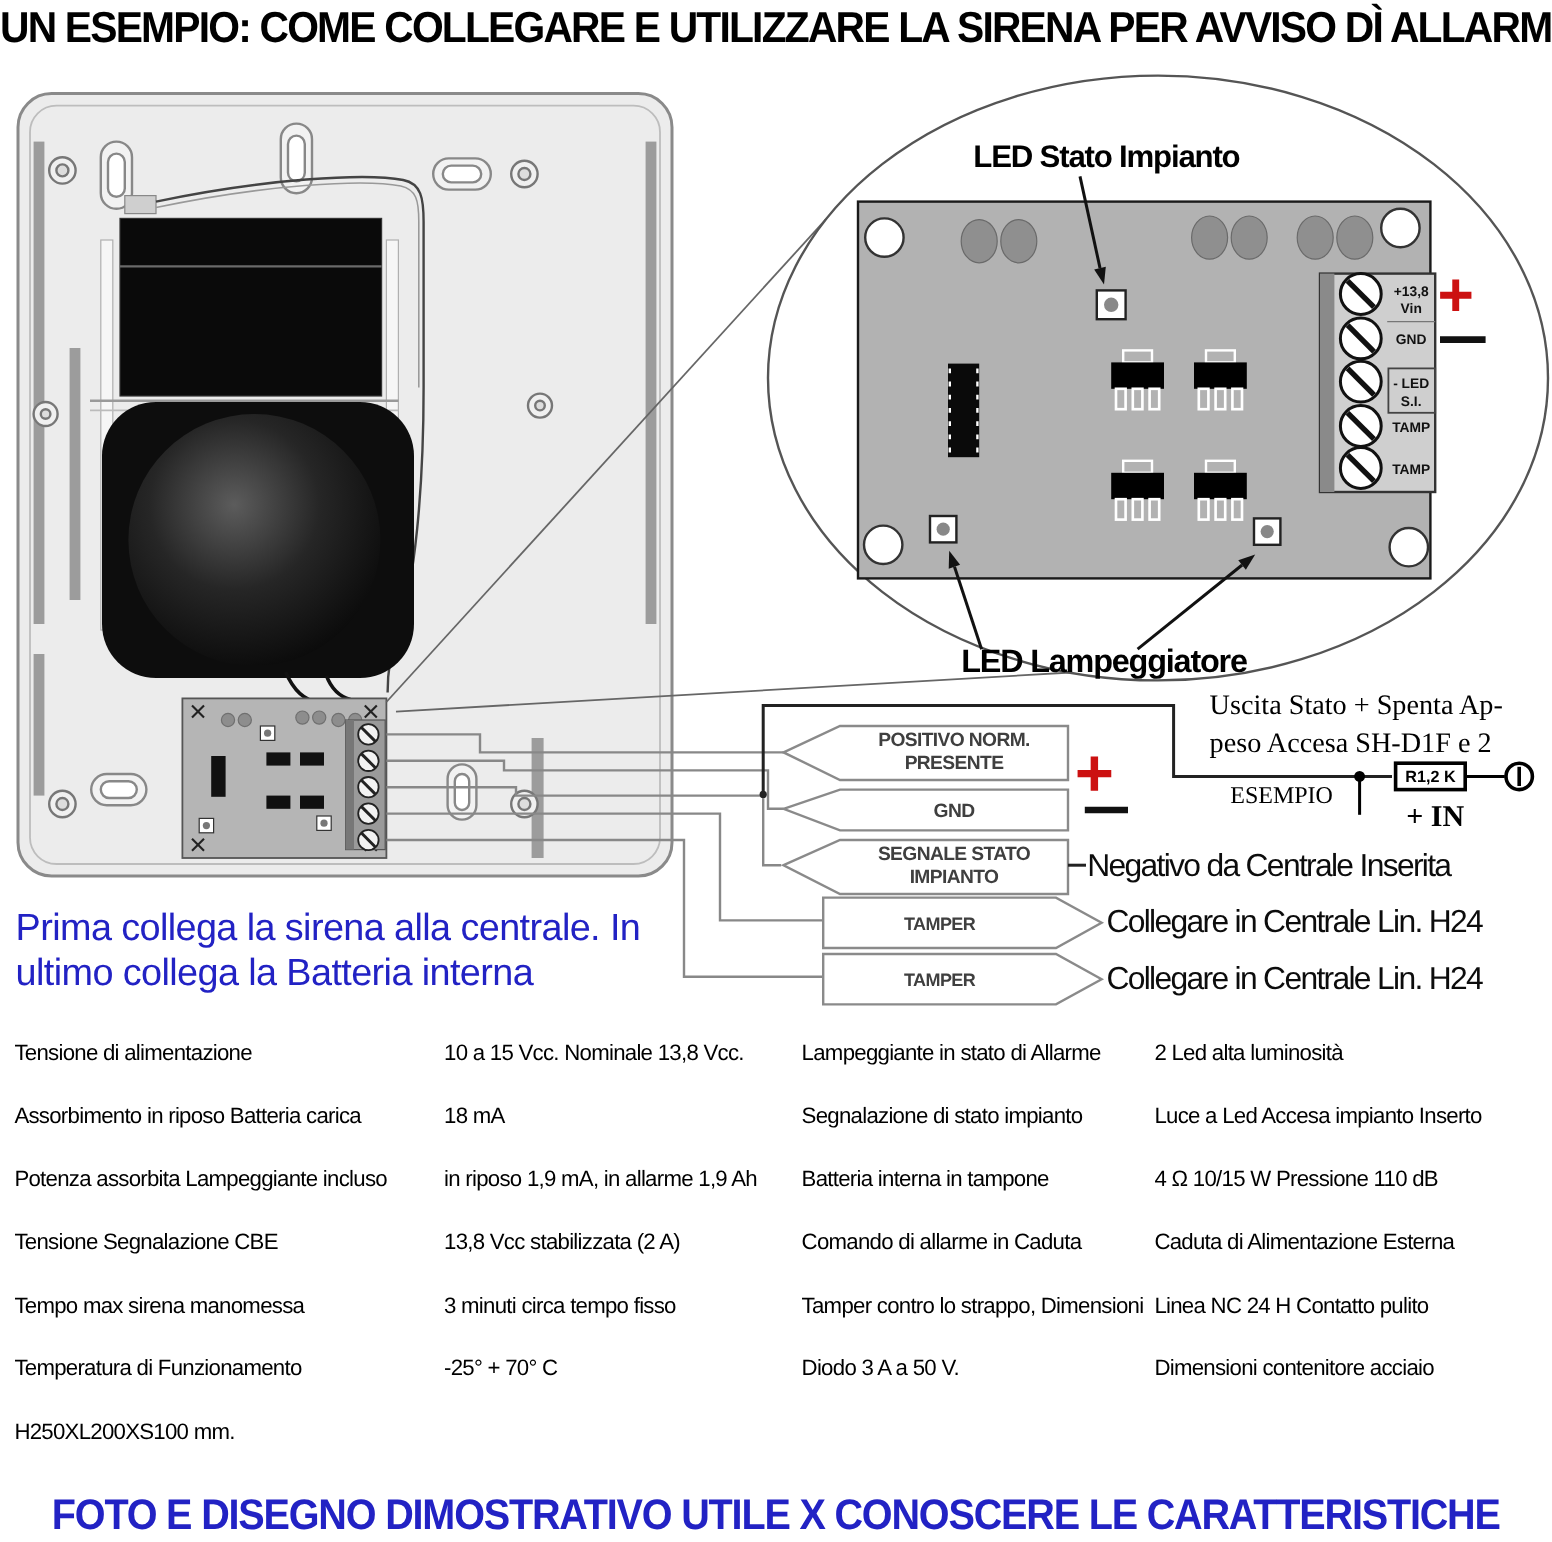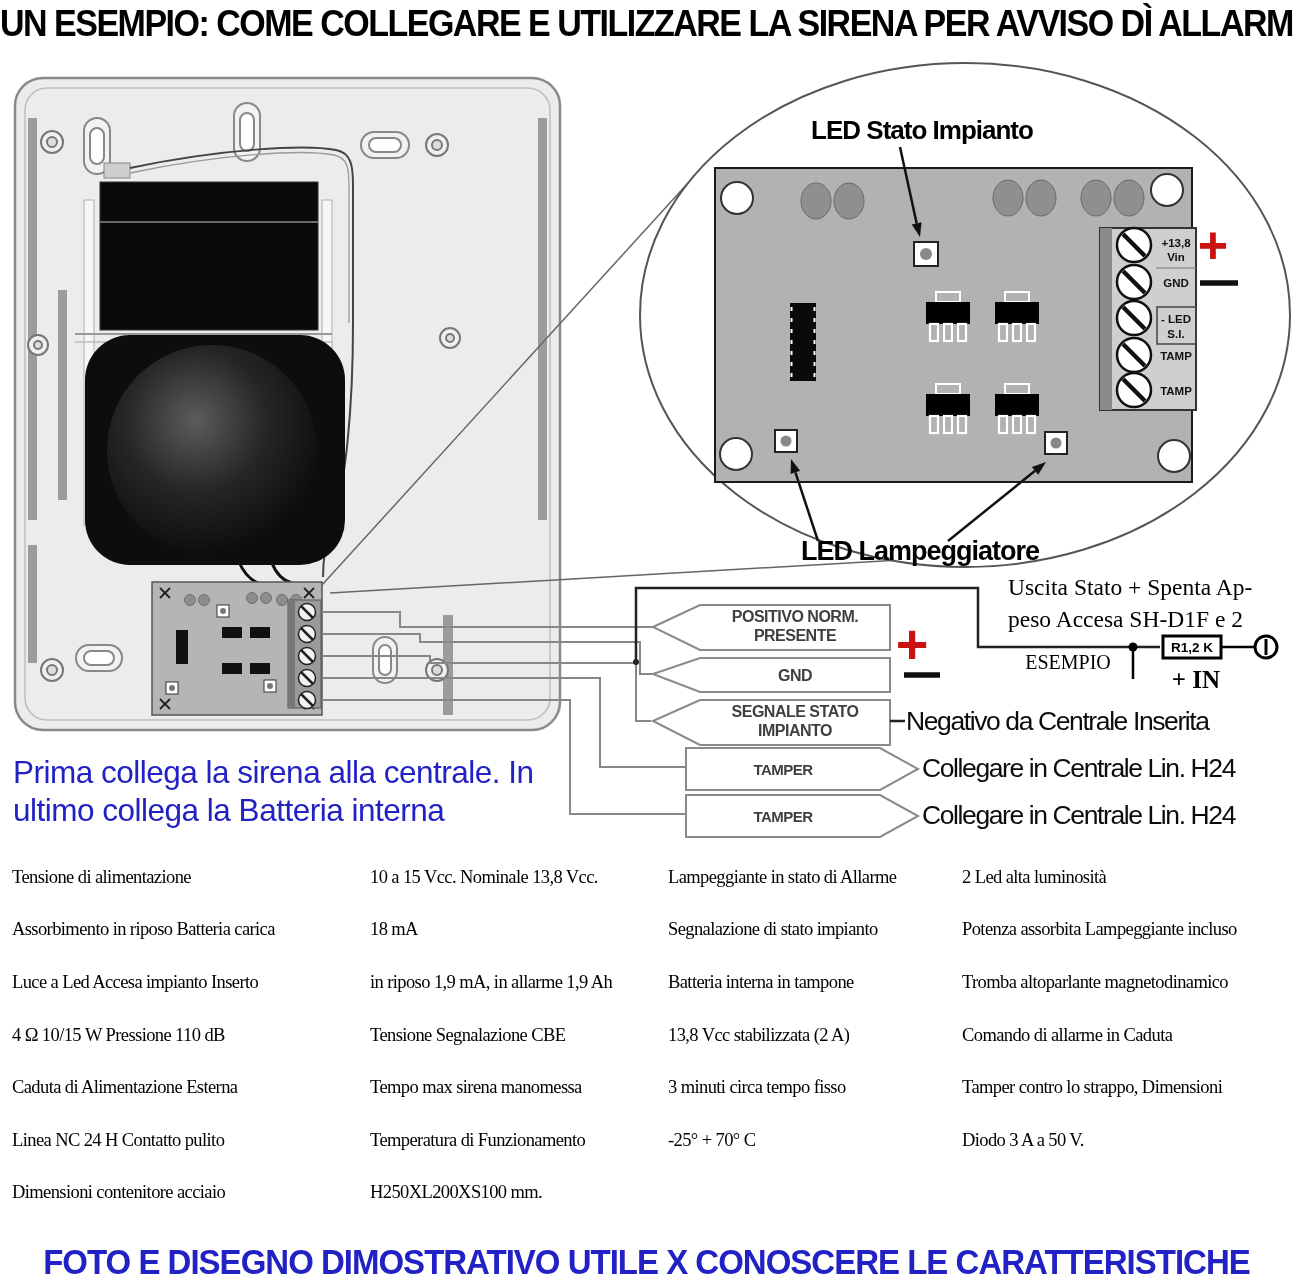--- a/index.html
+++ b/index.html
@@ -10,21 +10,21 @@
               letter-spacing:-1.5px;color:#000;white-space:nowrap;transform:scaleY(1.06);}
   #footer-title{top:1243px;left:0;width:1293px;text-align:center;font-size:33px;font-weight:700;
               letter-spacing:-1px;color:var(--accent_blue,#2222c4);white-space:nowrap;transform:scaleY(1.08);}
   #diagram{top:55px;left:0;}
   svg text{font-family:"Liberation Sans",sans-serif;}
   svg text.serif{font-family:"Liberation Serif",serif;}
   #spec-table{top:851px;left:0;width:1293px;display:grid;
               grid-template-columns:358px 298px 294px 1fr;grid-auto-rows:52.6px;
               align-items:center;padding-left:12px;box-sizing:border-box;
               font-size:18.5px;letter-spacing:-0.6px;color:#000;}
-  #spec-table .cell{white-space:nowrap;overflow:visible;font-family:Liberation Serif, serif;}
+  #spec-table .cell{white-space:nowrap;overflow:visible;}
   .blue-link{color:var(--link_blue,#3333cc);}
 </style>
 </head>
 <body>
 
 <div id="page">
 
   <div id="main-title" class="abs">UN ESEMPIO: COME COLLEGARE E UTILIZZARE LA SIRENA PER AVVISO DÌ ALLARME</div>
 
   <svg id="diagram" class="abs" width="1293" height="790" viewBox="0 0 1293 790">
@@ -316,25 +316,24 @@
   </svg>
 
   <div id="spec-table" class="abs">
       <div class="cell lab">Tensione di alimentazione</div>
       <div class="cell val">10 a 15 Vcc. Nominale 13,8 Vcc.</div>
       <div class="cell lab">Lampeggiante in stato di Allarme</div>
       <div class="cell val">2 Led alta luminosità</div>
       <div class="cell lab">Assorbimento in riposo Batteria carica</div>
       <div class="cell val">18 mA</div>
       <div class="cell lab">Segnalazione di stato impianto</div>
+      <div class="cell val">Luce a Led Accesa impianto Inserto</div>
       <div class="cell lab">Potenza assorbita Lampeggiante incluso</div>
-      <div class="cell val">Luce a Led Accesa impianto Inserto</div>
       <div class="cell val">in riposo 1,9 mA, in allarme 1,9 Ah</div>
       <div class="cell lab">Batteria interna in tampone</div>
-      <div class="cell lab">Tromba altoparlante magnetodinamico</div>
       <div class="cell val">4 Ω 10/15 W Pressione 110 dB</div>
       <div class="cell lab">Tensione Segnalazione CBE</div>
       <div class="cell val">13,8 Vcc stabilizzata (2 A)</div>
       <div class="cell lab">Comando di allarme in Caduta</div>
       <div class="cell val">Caduta di Alimentazione Esterna</div>
       <div class="cell lab">Tempo max sirena manomessa</div>
       <div class="cell val">3 minuti circa tempo fisso</div>
       <div class="cell lab">Tamper contro lo strappo, Dimensioni</div>
       <div class="cell val">Linea NC 24 H Contatto pulito</div>
       <div class="cell lab">Temperatura di Funzionamento</div>

